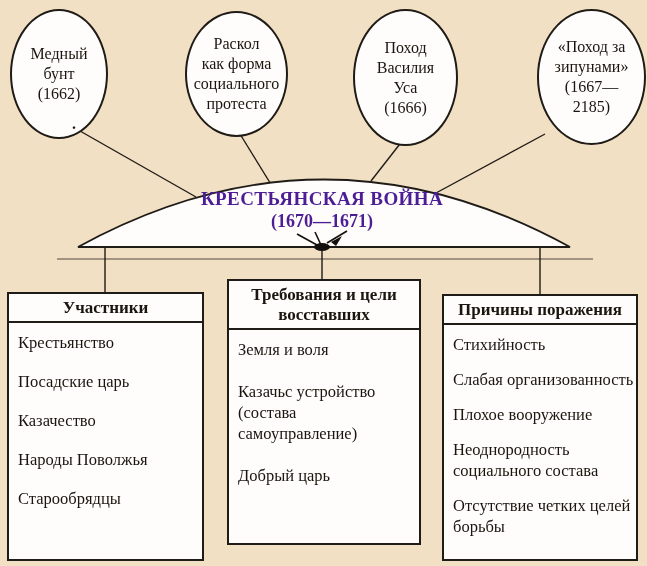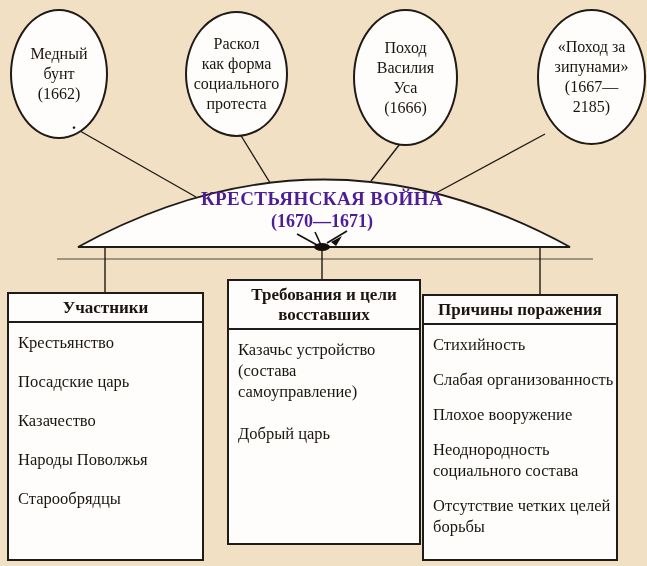--- a/index.html
+++ b/index.html
@@ -48,21 +48,21 @@
   
   .box{
     position:absolute;
     box-sizing:border-box;
     background:#fefdfb;
     border:2px solid #1f1b16;
     color:#1a150f;
   }
   .b1{left:7px;top:292px;width:197px;height:269px;}
   .b2{left:227px;top:279px;width:194px;height:266px;}
-  .b3{left:422px;top:294px;width:196px;height:267px;}
+  .b3{left:442px;top:294px;width:196px;height:267px;}
   .box-header{
     font-weight:bold;font-size:17px;line-height:20px;
     text-align:center;
     padding:4px 6px 3px 6px;
     border-bottom:2px solid #1f1b16;
   }
   .box-items{padding:9px 2px 6px 9px;}
   .box-item{font-size:16.5px;line-height:21px;}
   .b1 .box-item{margin-bottom:18px;}
   .b2 .box-item{margin-bottom:21px;}
@@ -140,20 +140,21 @@
       <div class="box-item">Посадские царь</div>
       <div class="box-item">Казачество</div>
       <div class="box-item">Народы Поволжья</div>
       <div class="box-item">Старообрядцы</div>
     </div>
   </div>
 
   <div class="box b2">
     <div class="box-header">Требования и цели восставших</div>
     <div class="box-items">
+      <div class="box-item">Земля и воля</div>
       <div class="box-item">Казачьс устройство (состава самоуправление)</div>
       <div class="box-item">Добрый царь</div>
     </div>
   </div>
 
   <div class="box b3">
     <div class="box-header">Причины поражения</div>
     <div class="box-items">
       <div class="box-item">Стихийность</div>
       <div class="box-item">Слабая организованность</div>

